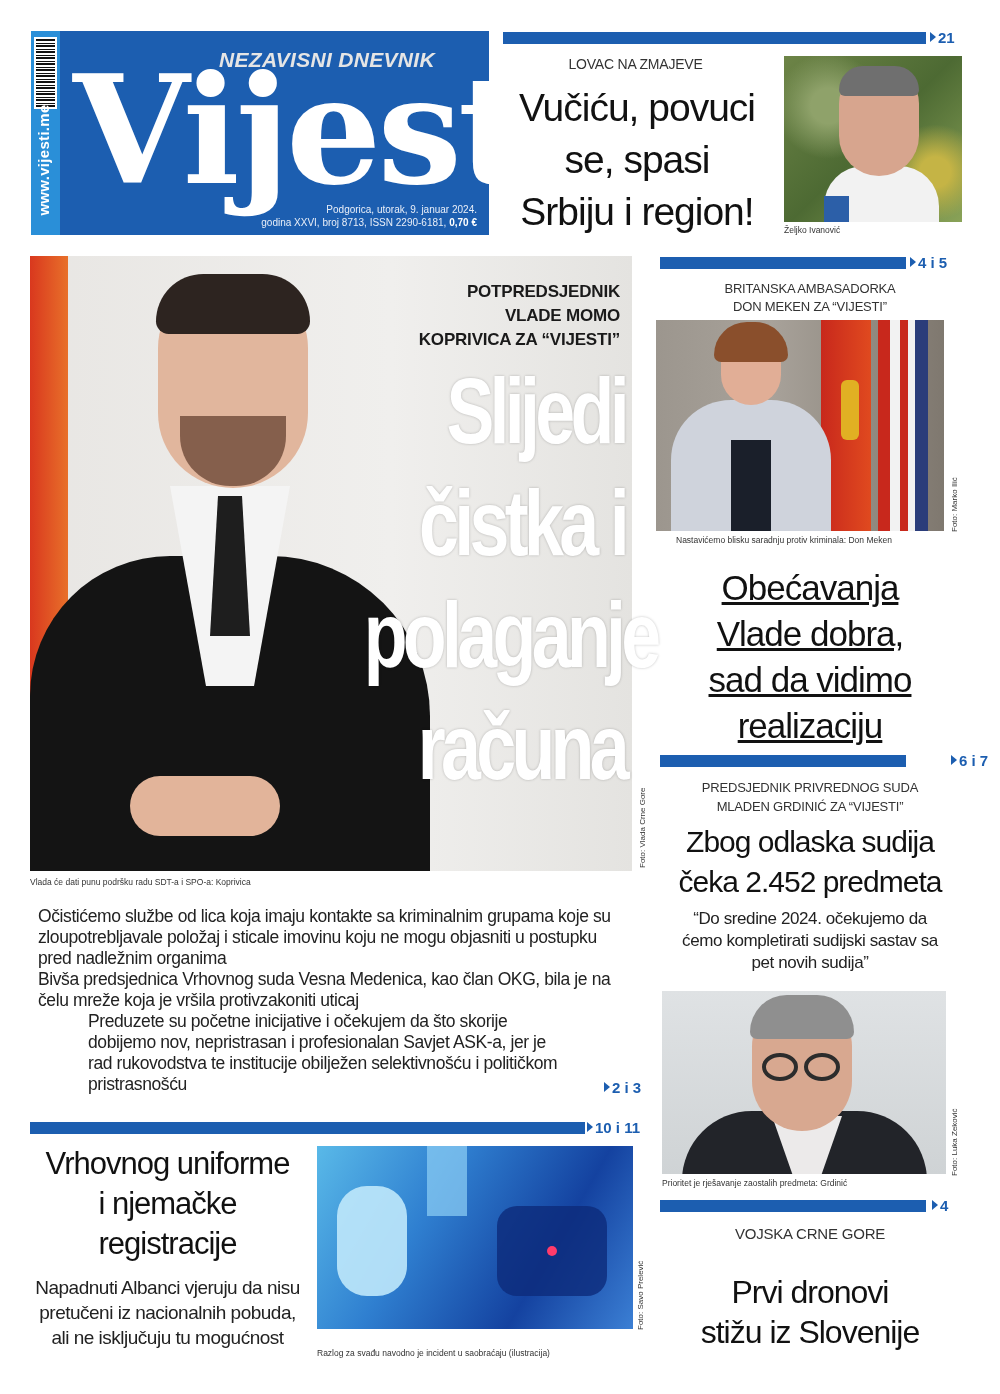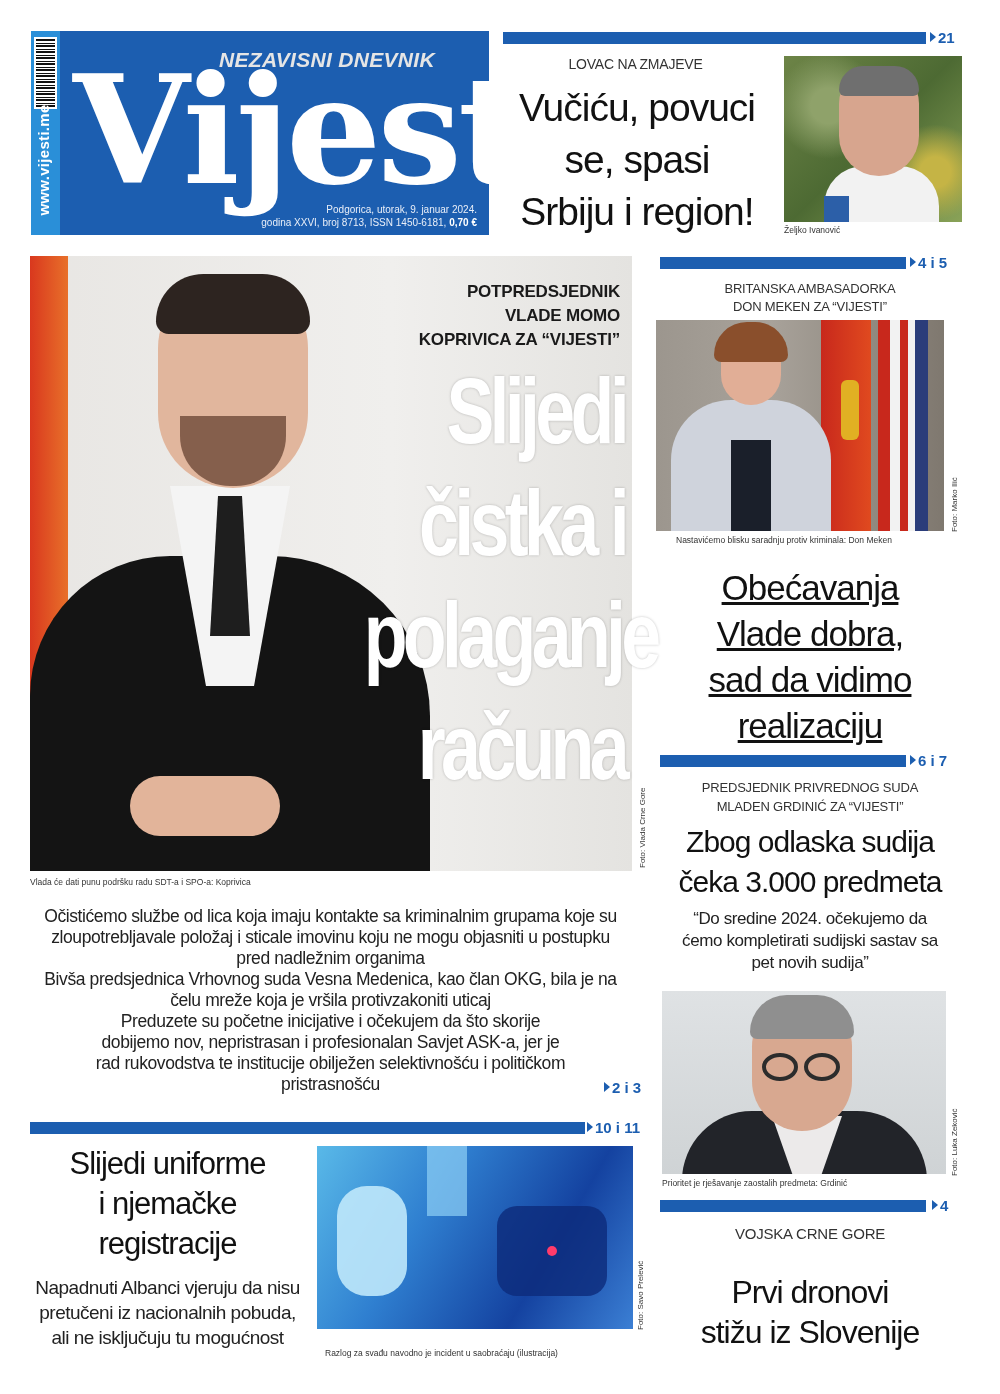--- a/index.html
+++ b/index.html
@@ -49,21 +49,21 @@
 
 <div class="abs masthead">
   <div class="abs mast-strip">
     <div class="abs barcode"></div>
     <div class="abs site-url">www.vijesti.me</div>
   </div>
   <div class="abs logo">Vijesti</div>
   <div class="abs tagline">NEZAVISNI DNEVNIK</div>
   <div class="abs issue-info">
     <div>Podgorica, utorak, 9. januar 2024.</div>
-    <div><span>godina XXVI, broj 8713, ISSN 1450-6181,</span> <b>0,70 €</b></div>
+    <div><span>godina XXVI, broj 8713, ISSN 2290-6181,</span> <b>0,70 €</b></div>
   </div>
 </div>
 
 <div class="abs sbar" style="left:503px; top:32px; width:423px;"></div>
 <div class="abs pref" style="left:930px; top:31px;"><span class="tri"></span><span>21</span></div>
 <div class="abs kicker" style="left:503px; top:55px; width:265px;">LOVAC NA ZMAJEVE</div>
 <div class="abs headline" style="left:496px; top:82px; width:282px; font-size:39px; line-height:52px;">
   <div>Vučiću, povuci</div>
   <div>se, spasi</div>
   <div>Srbiju i region!</div>
@@ -93,21 +93,21 @@
 </div>
 <div class="abs" style="left:290px; top:355px; width:335px; text-align:right; color:#fff; font-weight:bold; font-size:92px; line-height:112px; letter-spacing:-6px; transform:scaleX(0.78); transform-origin:right top; text-shadow:0 0 3px rgba(0,0,0,0.25);">
   <div>Slijedi</div>
   <div>čistka i</div>
   <div>polaganje</div>
   <div>računa</div>
 </div>
 <div class="abs caption" style="left:30px; top:877px;">Vlada će dati punu podršku radu SDT-a i SPO-a: Koprivica</div>
 <div class="abs credit" style="left:638px; top:868px;">Foto: Vlada Crne Gore</div>
 
-<div class="abs" style="left:38px; top:906px; width:585px; text-align:center; font-size:17.5px; line-height:21px; color:#222; letter-spacing:-0.4px;">
+<div class="abs" style="left:38px; top:906px; width:585px; font-size:17.5px; line-height:21px; color:#222; letter-spacing:-0.4px;">
   <div>Očistićemo službe od lica koja imaju kontakte sa kriminalnim grupama koje su zloupotrebljavale položaj i sticale imovinu koju ne mogu objasniti u postupku pred nadležnim organima</div>
   <div>Bivša predsjednica Vrhovnog suda Vesna Medenica, kao član OKG, bila je na čelu mreže koja je vršila protivzakoniti uticaj</div>
   <div style="padding:0 50px;">Preduzete su početne inicijative i očekujem da što skorije dobijemo nov, nepristrasan i profesionalan Savjet ASK-a, jer je rad rukovodstva te institucije obilježen selektivnošću i političkom pristrasnošću</div>
 </div>
 <div class="abs pref" style="left:604px; top:1081px;"><span class="tri"></span><span>2 i 3</span></div>
 
 <div class="abs sbar" style="left:660px; top:257px; width:246px;"></div>
 <div class="abs pref" style="left:910px; top:256px;"><span class="tri"></span><span>4 i 5</span></div>
 <div class="abs kicker" style="left:655px; top:280px; width:310px; font-size:13px; line-height:18px;">
   <div>BRITANSKA AMBASADORKA</div>
@@ -125,28 +125,28 @@
 <div class="abs caption" style="left:656px; top:535px;padding-left:20px;">Nastavićemo blisku saradnju protiv kriminala: Don Meken</div>
 <div class="abs credit" style="left:950px; top:532px;">Foto: Marko Ilić</div>
 <div class="abs headline" style="left:655px; top:565px; width:310px; font-size:35px; line-height:46px;text-decoration:underline;">
   <div>Obećavanja</div>
   <div>Vlade dobra,</div>
   <div>sad da vidimo</div>
   <div>realizaciju</div>
 </div>
 
 <div class="abs sbar" style="left:660px; top:755px; width:246px;"></div>
-<div class="abs pref" style="left:910px; top:754px;"><span class="tri"></span><span>6 i 7</span></div>
+<div class="abs pref" style="left:951px; top:754px;"><span class="tri"></span><span>6 i 7</span></div>
 <div class="abs kicker" style="left:655px; top:778px; width:310px; font-size:13px; line-height:19px;">
   <div>PREDSJEDNIK PRIVREDNOG SUDA</div>
   <div>MLADEN GRDINIĆ ZA “VIJESTI”</div>
 </div>
 <div class="abs headline" style="left:652px; top:822px; width:316px; font-size:30px; line-height:40px;">
   <div>Zbog odlaska sudija</div>
-  <div>čeka 3.000 predmeta</div>
+  <div>čeka 2.452 predmeta</div>
 </div>
 <div class="abs" style="left:655px; top:908px; width:310px; text-align:center; font-size:17px; line-height:22px; color:#222; letter-spacing:-0.4px;">
   <div>“Do sredine 2024. očekujemo da</div>
   <div>ćemo kompletirati sudijski sastav sa</div>
   <div>pet novih sudija”</div>
 </div>
 <div class="abs photo ph-grdinic" style="left:662px; top:991px; width:284px; height:183px;">
   <div class="person" style="left:20px; top:120px; width:245px; height:70px; border-radius:70px 70px 0 0; background:#222429;"></div>
   <div class="person" style="left:110px; top:125px; width:70px; height:60px; background:#eceaea; clip-path:polygon(0 0,100% 0,70% 100%,30% 100%);"></div>
   <div class="person" style="left:90px; top:10px; width:100px; height:130px; border-radius:50px 50px 55px 55px; background:#d8a890;"></div>
@@ -163,29 +163,29 @@
   <div>VOJSKA CRNE GORE</div>
 </div>
 <div class="abs headline" style="left:655px; top:1272px; width:310px; font-size:32px; line-height:40px;">
   <div>Prvi dronovi</div>
   <div>stižu iz Slovenije</div>
 </div>
 
 <div class="abs sbar" style="left:30px; top:1122px; width:555px;"></div>
 <div class="abs pref" style="left:587px; top:1121px;"><span class="tri"></span><span>10 i 11</span></div>
 <div class="abs headline" style="left:30px; top:1144px; width:275px; font-size:31px; line-height:40px;">
-  <div>Slijedi uniforme</div>
+  <div>Vrhovnog uniforme</div>
   <div>i njemačke</div>
   <div>registracije</div>
 </div>
 <div class="abs" style="left:25px; top:1275px; width:285px; text-align:center; font-size:19px; line-height:25px; color:#222; letter-spacing:-0.5px;">
   <div>Napadnuti Albanci vjeruju da nisu</div>
   <div>pretučeni iz nacionalnih pobuda,</div>
   <div>ali ne isključuju tu mogućnost</div>
 </div>
 <div class="abs photo ph-police" style="left:317px; top:1146px; width:316px; height:183px;">
   <div class="person" style="left:20px; top:40px; width:70px; height:110px; border-radius:30px; background:#bfe8fb; opacity:0.9;"></div>
   <div class="person" style="left:110px; top:0; width:40px; height:70px; background:#8ed0f5; opacity:0.7;"></div>
   <div class="person" style="left:180px; top:60px; width:110px; height:90px; border-radius:20px; background:#0d2b7a; opacity:0.8;"></div>
   <div class="person" style="left:230px; top:100px; width:10px; height:10px; border-radius:50%; background:#ff3b6b;"></div>
 </div>
-<div class="abs caption" style="left:317px; top:1348px;margin-left:8px;">Razlog za svađu navodno je incident u saobraćaju (ilustracija)</div>
+<div class="abs caption" style="left:317px; top:1348px;">Razlog za svađu navodno je incident u saobraćaju (ilustracija)</div>
 <div class="abs credit" style="left:636px; top:1330px;">Foto: Savo Prelević</div>
 
 </body></html>

